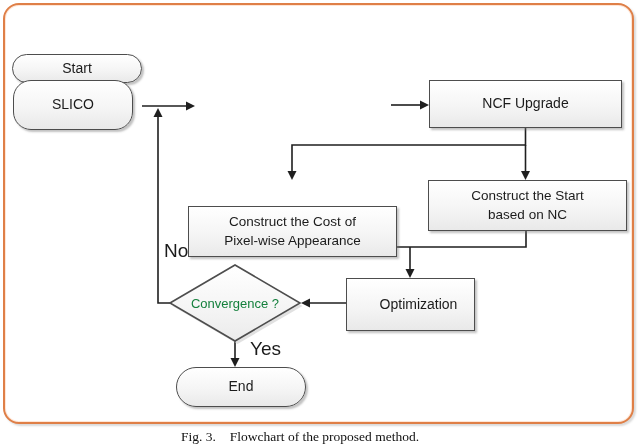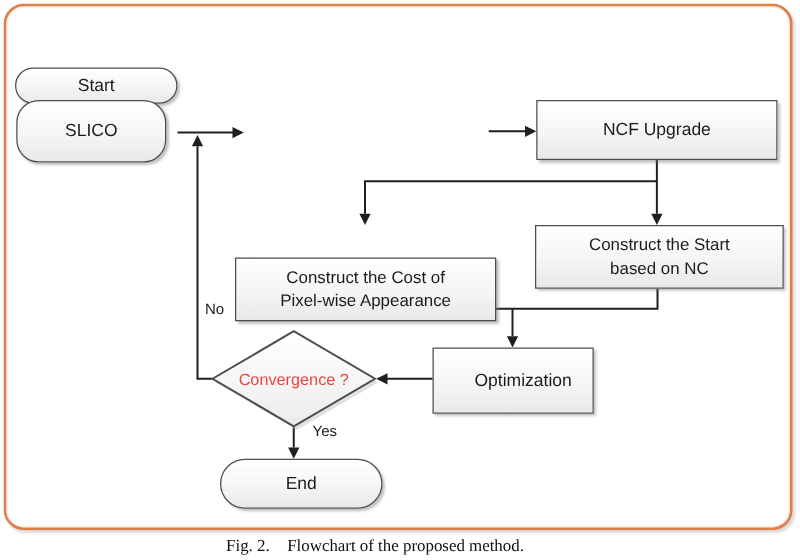--- a/index.html
+++ b/index.html
@@ -49,26 +49,26 @@
   .node-ncf          { left: 429px; top: 80px;  width: 193px; height: 48px; }
   .node-construct-px { left: 188px; top: 180px; width: 209px; height: 51px; font-size: 13.5px; margin-top: 26px; }
   .node-construct-nc { left: 428px; top: 180px; width: 199px; height: 51px; font-size: 13.5px; }
   .node-opt          { left: 346px; top: 278px; width: 129px; height: 53px; padding-left: 16px; }
   .node-end          { left: 176px; top: 367px; width: 130px; height: 40px; }
 
   .diamond-label {
     position: absolute;
     left: 170px; top: 265px; width: 130px; height: 76px;
     display: flex; align-items: center; justify-content: center;
-    font-size: 13px; color: #ef4444;
+    font-size: 13px; color: #15803d;
     text-align: center;
   }
   .edge-label {
     position: absolute;
-    font-size: 12px; color: #1b1b1b;
+    font-size: 19px; color: #1b1b1b;
   }
   .edge-label-no  { left: 164px; top: 240px; }
   .edge-label-yes { left: 250px; top: 338px; }
 
   .figure-caption {
     position: absolute;
     left: 0; top: 429px; width: 600px;
     text-align: center;
     font-family: "Liberation Serif", serif;
     font-size: 13.5px;
@@ -163,16 +163,16 @@
   </div>
 
   <div class="node stadium node-end">
     <span>End</span>
   </div>
 
   <div class="edge-label edge-label-no">No</div>
   <div class="edge-label edge-label-yes">Yes</div>
 
   <div class="figure-caption">
-    <span class="cap-label">Fig. 2.</span><span>Flowchart of the proposed method.</span>
+    <span class="cap-label">Fig. 3.</span><span>Flowchart of the proposed method.</span>
   </div>
 
 </div>
 
 </body></html>

